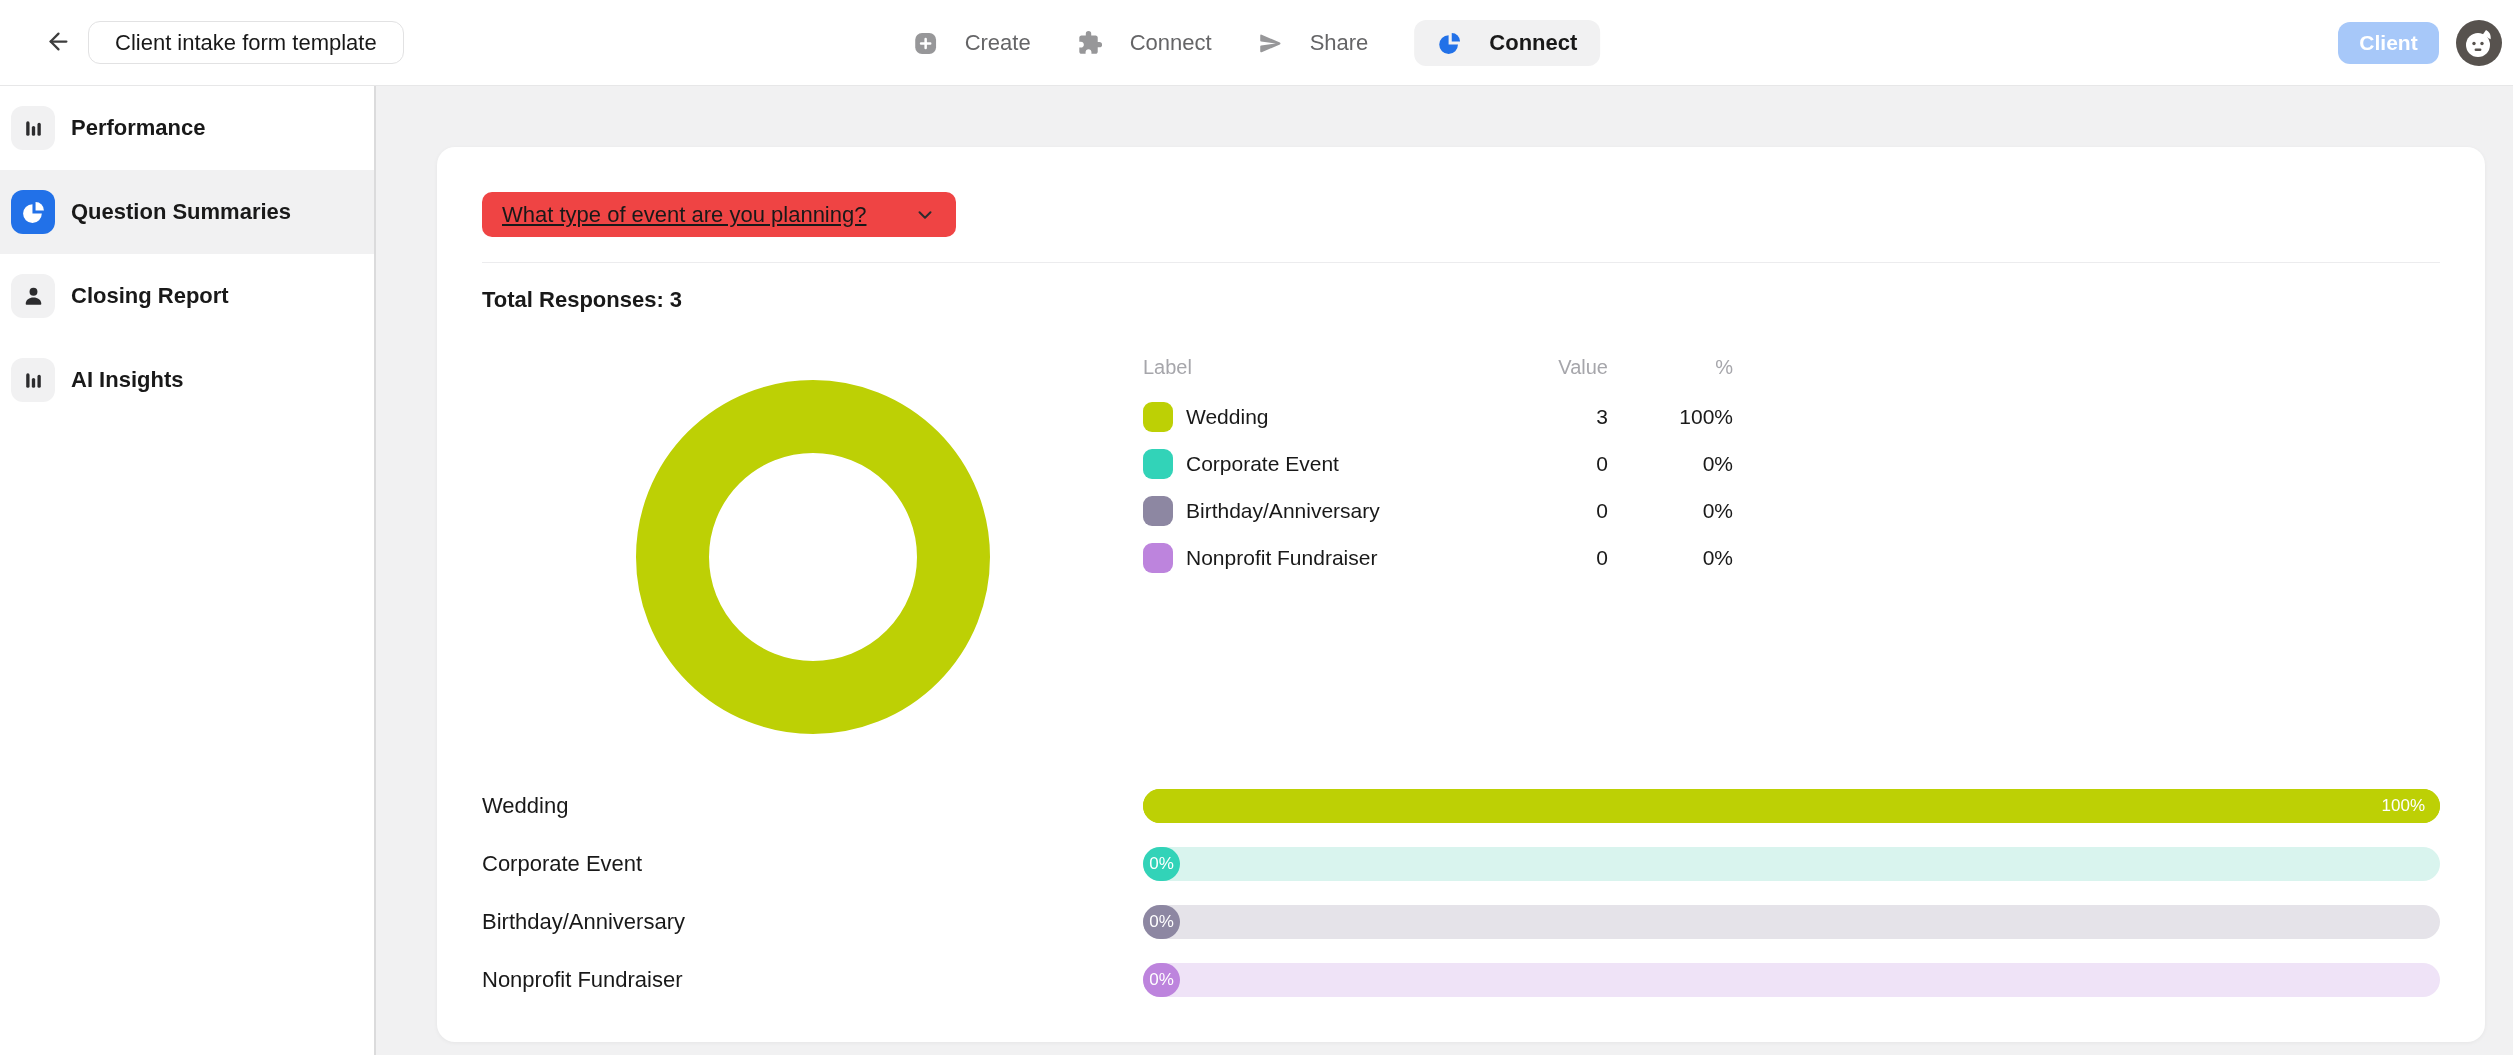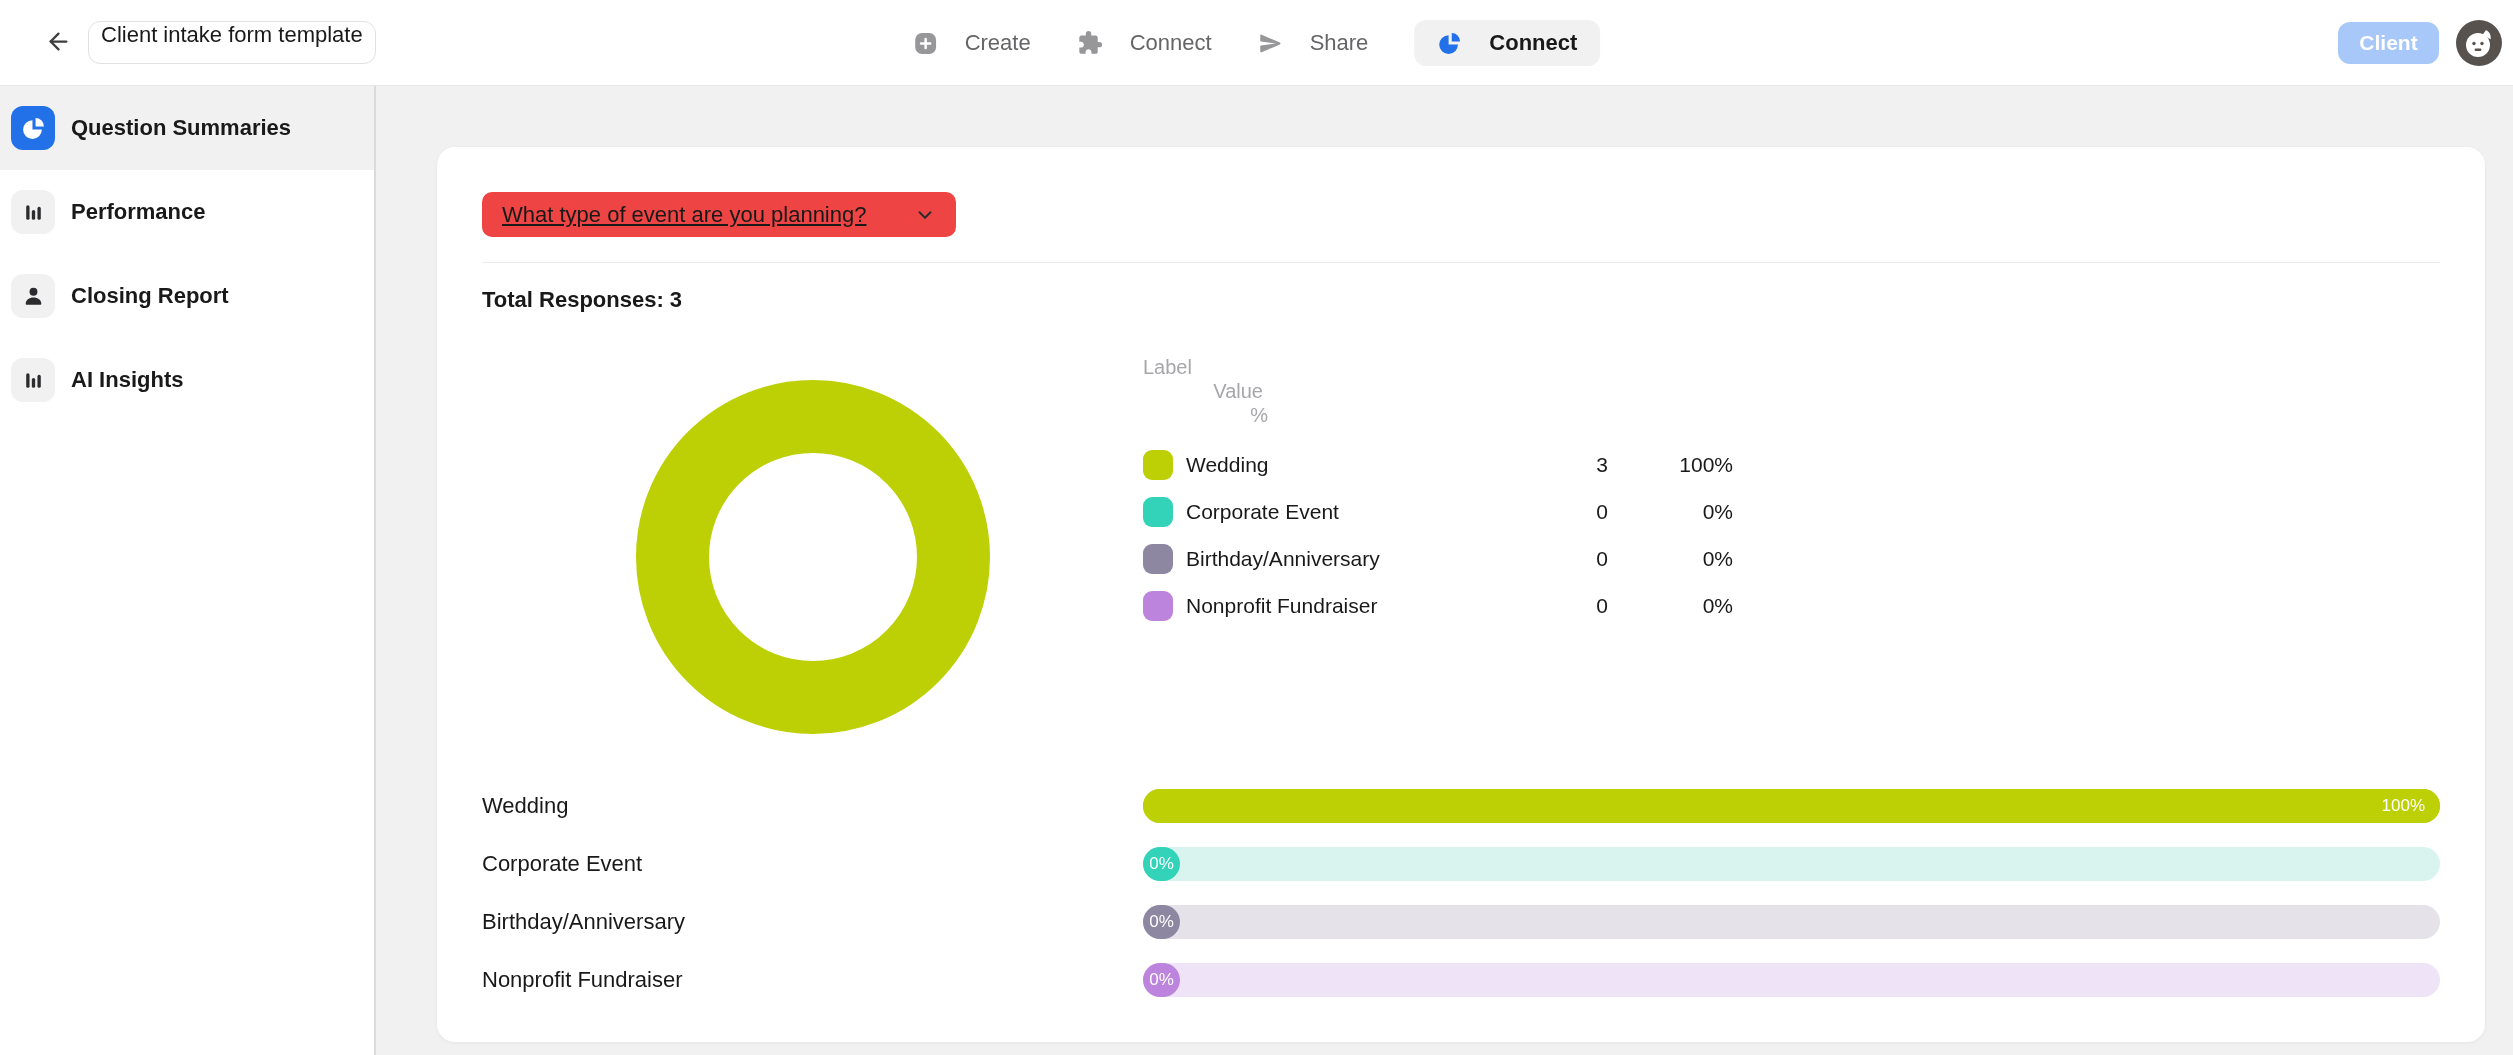--- a/index.html
+++ b/index.html
@@ -13,23 +13,23 @@
   .topbar {
     position:absolute; top:0; left:0; width:2513px; height:86px;
     background:#fff; border-bottom:1px solid #e7e7e8;
     display:flex; align-items:center; z-index:10;
   }
   .back-btn {
     margin-left:36px; width:44px; height:44px; border:none; background:none;
     display:flex; align-items:center; justify-content:center; color:#3d3d3d; cursor:pointer;
   }
   .title-pill {
-    margin-left:8px; height:43px; padding:0 12px;
+    margin-left:8px; height:43px; padding:0 26px;
     border:1px solid #e2e2e3; border-radius:12px; background:#fff;
-    display:flex; align-items:flex-start; font-size:22px; color:#191919; cursor:pointer;
+    display:flex; align-items:center; font-size:22px; color:#191919; cursor:pointer;
   }
   .nav {
     position:absolute; left:50%; top:0; height:86px; transform:translateX(-50%);
     display:flex; align-items:center; gap:46px;
   }
   .nav-item {
     display:flex; align-items:center; gap:27px; border:none; background:none;
     font-family:inherit; font-size:22px; color:#656567; cursor:pointer; padding:0;
   }
   .nav-item .nicon { color:#979799; display:flex; align-items:center; }
@@ -79,21 +79,21 @@
   .divider { margin-top:25px; border-top:1px solid #ececee; }
   .total { margin-top:22px; font-size:22px; font-weight:700; line-height:30px; }
 
   .chart-row { display:flex; margin-top:40px; }
   .donut-col { width:661px; display:flex; justify-content:center; flex:none; }
   .donut {
     margin-top:25px; width:354px; height:354px; border-radius:50%;
     border:73px solid #bdd005;
   }
   .legend { width:590px; }
-  .legend-header { display:flex; font-size:20px; color:#a6a6ab; line-height:24px; margin-bottom:14px;flex-direction:column; }
+  .legend-header { display:flex; font-size:20px; color:#a6a6ab; line-height:24px; margin-bottom:14px; }
   .lh-label { flex:1; }
   .lh-value { width:120px; text-align:right; }
   .lh-pct   { width:125px; text-align:right; }
   .legend-row { display:flex; align-items:center; height:47px; font-size:21px; }
   .swatch { width:30px; height:30px; border-radius:9px; margin-right:13px; flex:none; }
   .legend-label { flex:1; }
   .legend-value { width:120px; text-align:right; }
   .legend-pct   { width:125px; text-align:right; }
 
   .bars { margin-top:55px; }
@@ -165,38 +165,38 @@
             <path d="M30 10c3.2 1.6 5.2 5 4.6 9.2L26.5 15z" fill="#fff"></path>
             <circle cx="18" cy="23.5" r="1.7" fill="#57524e"></circle>
             <circle cx="26" cy="23.5" r="1.7" fill="#57524e"></circle>
             <rect x="18.6" y="28.6" width="6.8" height="2.4" rx="1.2" fill="#57524e"></rect>
           </svg></span>
     </div>
   </div>
 </header>
 
 <aside class="sidebar" id="sidebar-root">
-    <div class="side-item active">
-      <span class="side-icon">
-        <svg width="25" height="25" viewBox="0 0 24 24" fill="currentColor">
-          <path d="M11 4a9 9 0 1 0 9 9h-9z"></path>
-          <path d="M14 2a8 8 0 0 1 8 8h-8z"></path>
-        </svg>
-      </span>
-      <span class="side-label">Question Summaries</span>
-    </div>
     <div class="side-item">
       <span class="side-icon">
         <svg width="25" height="25" viewBox="0 0 24 24" fill="currentColor">
           <rect x="5" y="5" width="3.2" height="14" rx="1.6"></rect>
           <rect x="10.4" y="9.5" width="3.2" height="9.5" rx="1.6"></rect>
           <rect x="15.8" y="6.5" width="3.2" height="12.5" rx="1.6"></rect>
         </svg>
       </span>
       <span class="side-label">Performance</span>
+    </div>
+    <div class="side-item active">
+      <span class="side-icon">
+        <svg width="25" height="25" viewBox="0 0 24 24" fill="currentColor">
+          <path d="M11 4a9 9 0 1 0 9 9h-9z"></path>
+          <path d="M14 2a8 8 0 0 1 8 8h-8z"></path>
+        </svg>
+      </span>
+      <span class="side-label">Question Summaries</span>
     </div>
     <div class="side-item">
       <span class="side-icon">
         <svg width="25" height="25" viewBox="0 0 24 24" fill="currentColor">
           <circle cx="12" cy="7.5" r="3.8"></circle>
           <path d="M4.5 19.2c0-4 3.4-6.2 7.5-6.2s7.5 2.2 7.5 6.2c0 .4-.3.8-.8.8H5.3c-.5 0-.8-.4-.8-.8z"></path>
         </svg>
       </span>
       <span class="side-label">Closing Report</span>
     </div>

